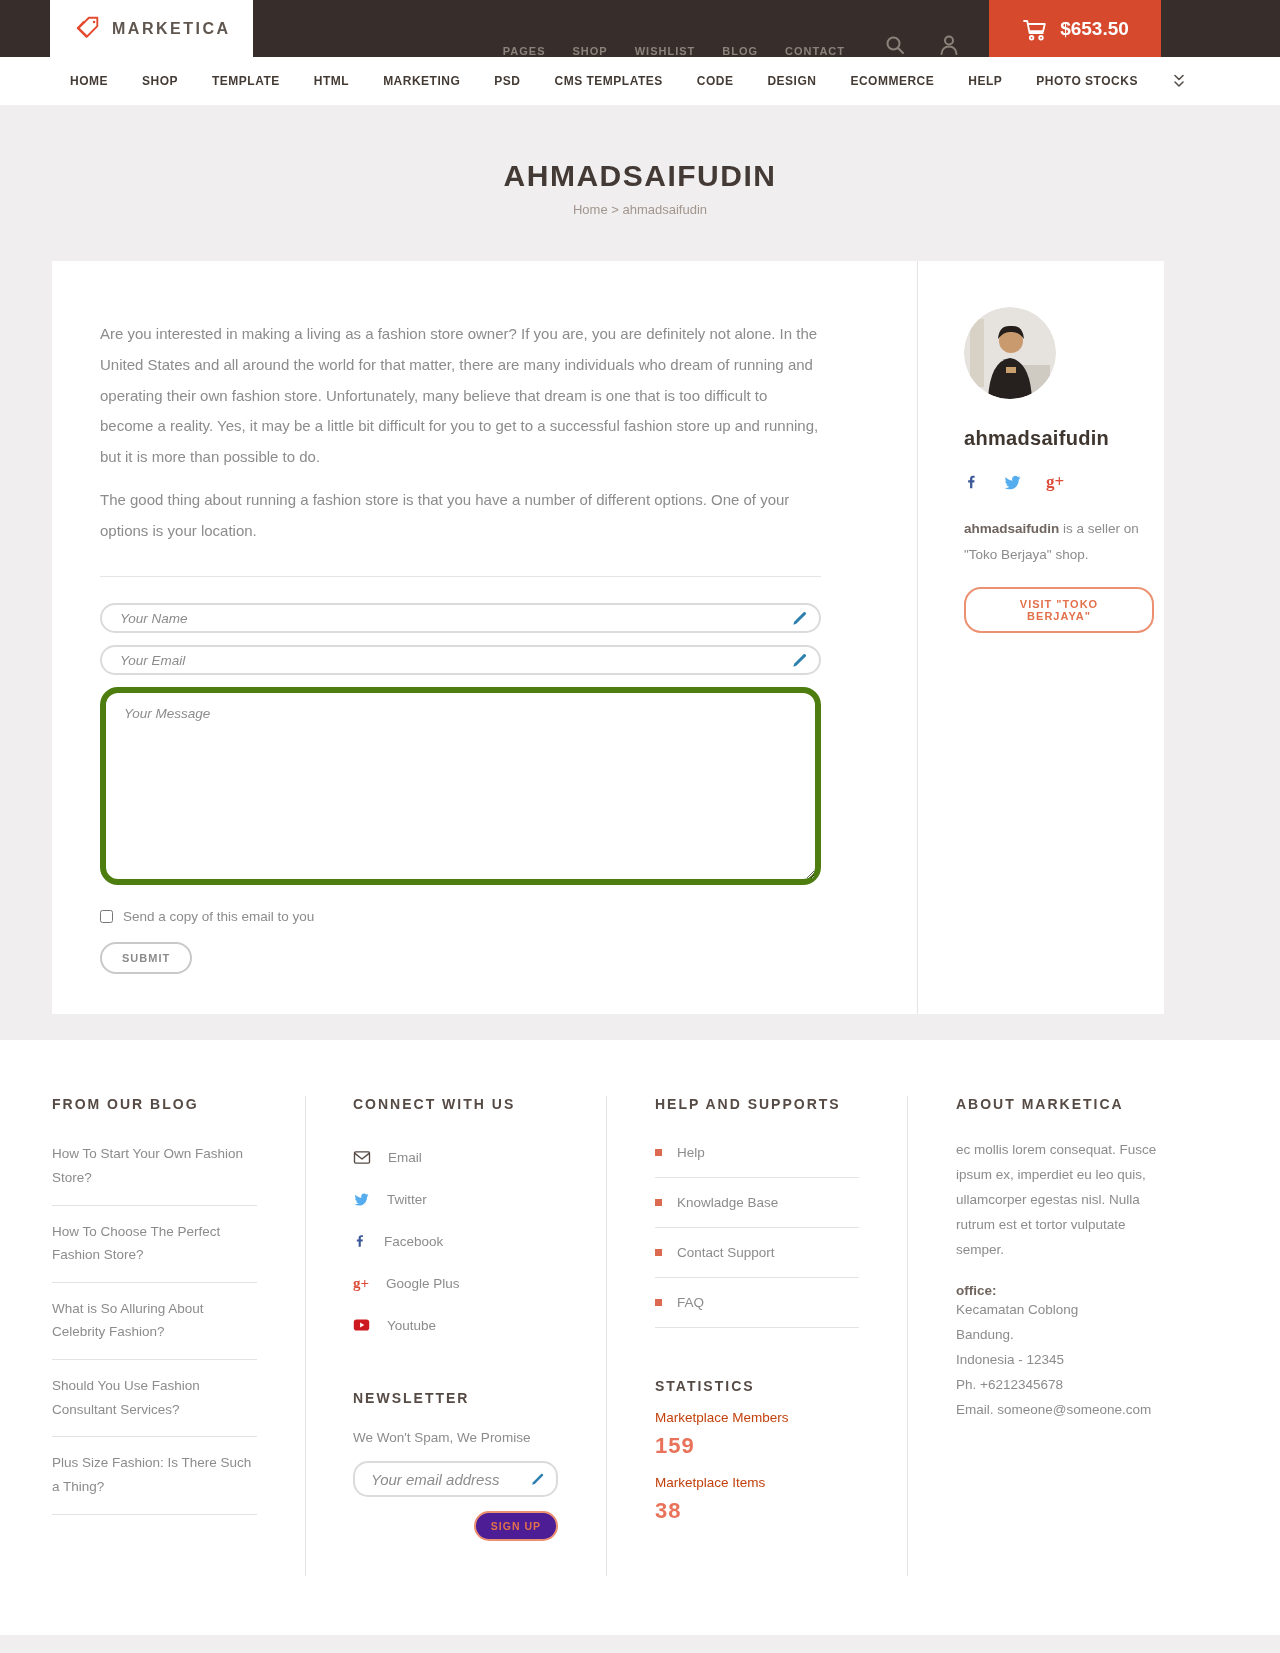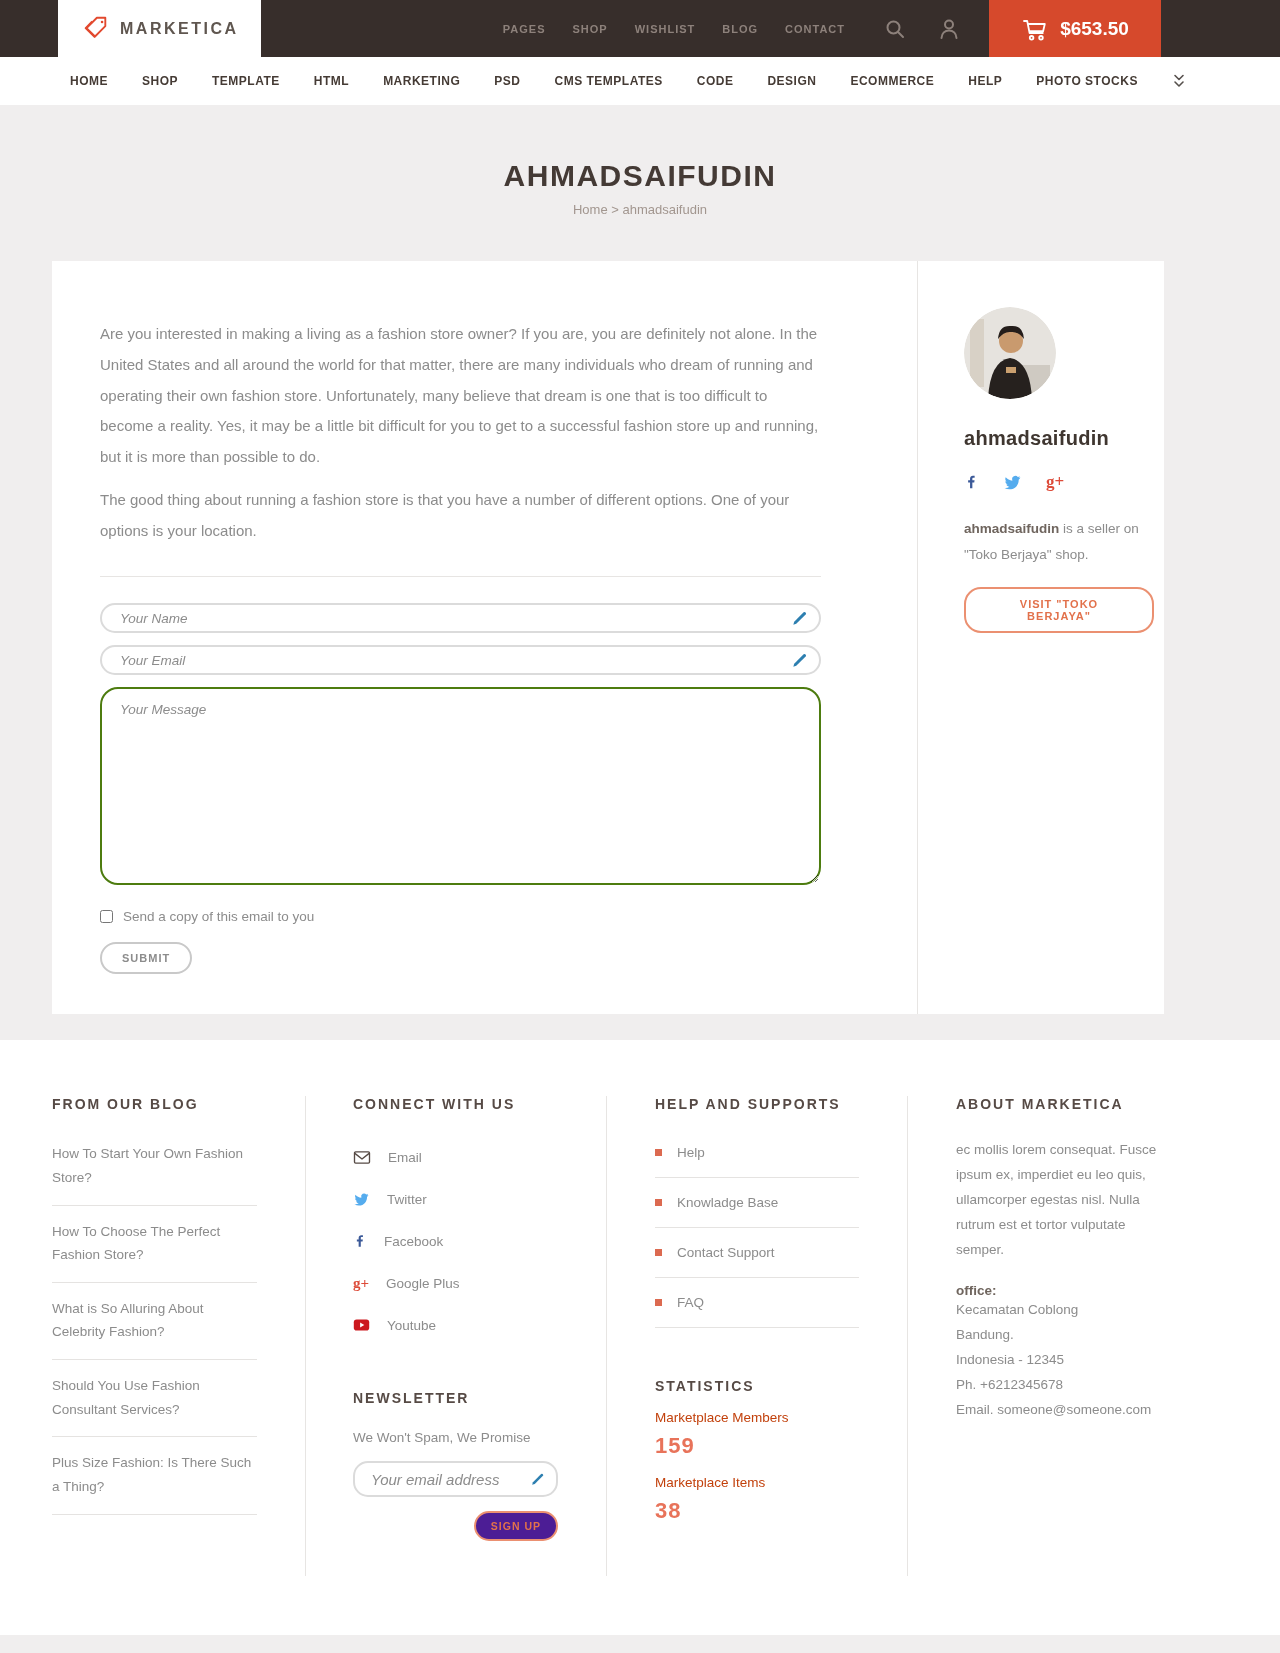--- a/index.html
+++ b/index.html
@@ -4,21 +4,21 @@
 <style>
   * { margin:0; padding:0; box-sizing:border-box; }
   html,body { width:1280px; }
   body {
     font-family:"Liberation Sans","DejaVu Sans",sans-serif;
     background:#f0eeee; color:#8c8c8c;
   }
   .container { width:1112px; margin-left:52px; }
 
   
-  .top-header { height:57px; background:#372e2b; display:flex; align-items:center;padding-left:8px; }
+  .top-header { height:57px; background:#372e2b; display:flex; align-items:flex-end; }
   .logo-box { height:57px; background:#ffffff; margin-left:50px; padding:0 22px;
               display:flex; align-items:center; gap:10px; }
   .brand-text { font-size:16px; font-weight:bold; letter-spacing:2.5px; color:#5f564f; }
   .top-menu { display:flex; gap:27px; margin-left:auto; align-items:center; }
   .top-menu-item { font-size:11px; font-weight:bold; letter-spacing:1px; color:#8d817b; cursor:pointer; }
   .hdr-icon { margin-left:30px; cursor:pointer; display:flex; align-items:center; }
   .hdr-icon:first-of-type { margin-left:38px; }
   .cart-box { height:57px; width:172px; margin-left:28px; margin-right:119px;
               background:#d6492c; display:flex; align-items:center; justify-content:center;
               gap:12px; color:#fff; cursor:pointer; }
@@ -47,21 +47,21 @@
   .form-divider { border:none; border-top:1px solid #e7e5e3; margin:30px 0 26px; }
   .section-head { display:flex; align-items:center; gap:14px; margin-bottom:34px; }
   .section-head-label { font-size:15px; font-weight:bold; letter-spacing:1.5px; color:#8a817b; }
 
   .field-wrap { position:relative; margin-bottom:12px; }
   .pill-input { width:100%; height:30px; border:2px solid #dbdbdb; border-radius:16px;
                 padding:0 42px 0 18px; font-size:13.5px; color:#777; outline:none;
                 font-family:"Liberation Sans","DejaVu Sans",sans-serif; background:#fff; }
   .pill-input::placeholder, .msg-area::placeholder { font-style:italic; color:#8c8c8c; opacity:1; }
   .pen-icon { position:absolute; right:13px; top:50%; transform:translateY(-50%); display:flex; }
-  .msg-area { width:100%; height:198px; border:2px solid #4d7c0f; border-radius:18px;
+  .msg-area { width:100%; height:198px; border:6px solid #4d7c0f; border-radius:18px;
               padding:13px 18px; font-size:13.5px; color:#777; outline:none; resize:vertical;
               font-family:"Liberation Sans","DejaVu Sans",sans-serif; }
   .copy-row { display:flex; align-items:center; gap:10px; margin-top:20px; font-size:13.5px; color:#8c8c8c; }
   .copy-row input { width:13px; height:13px; cursor:pointer; }
   .submit-btn { margin-top:18px; background:#fff; border:2px solid #c9c9c9; border-radius:16px;
                 padding:8px 20px; font-size:11px; font-weight:bold; letter-spacing:1px;
                 color:#8c8c8c; cursor:pointer; font-family:inherit; }
 
   
   .seller-col { flex:1; padding:46px 10px 40px 46px; }

